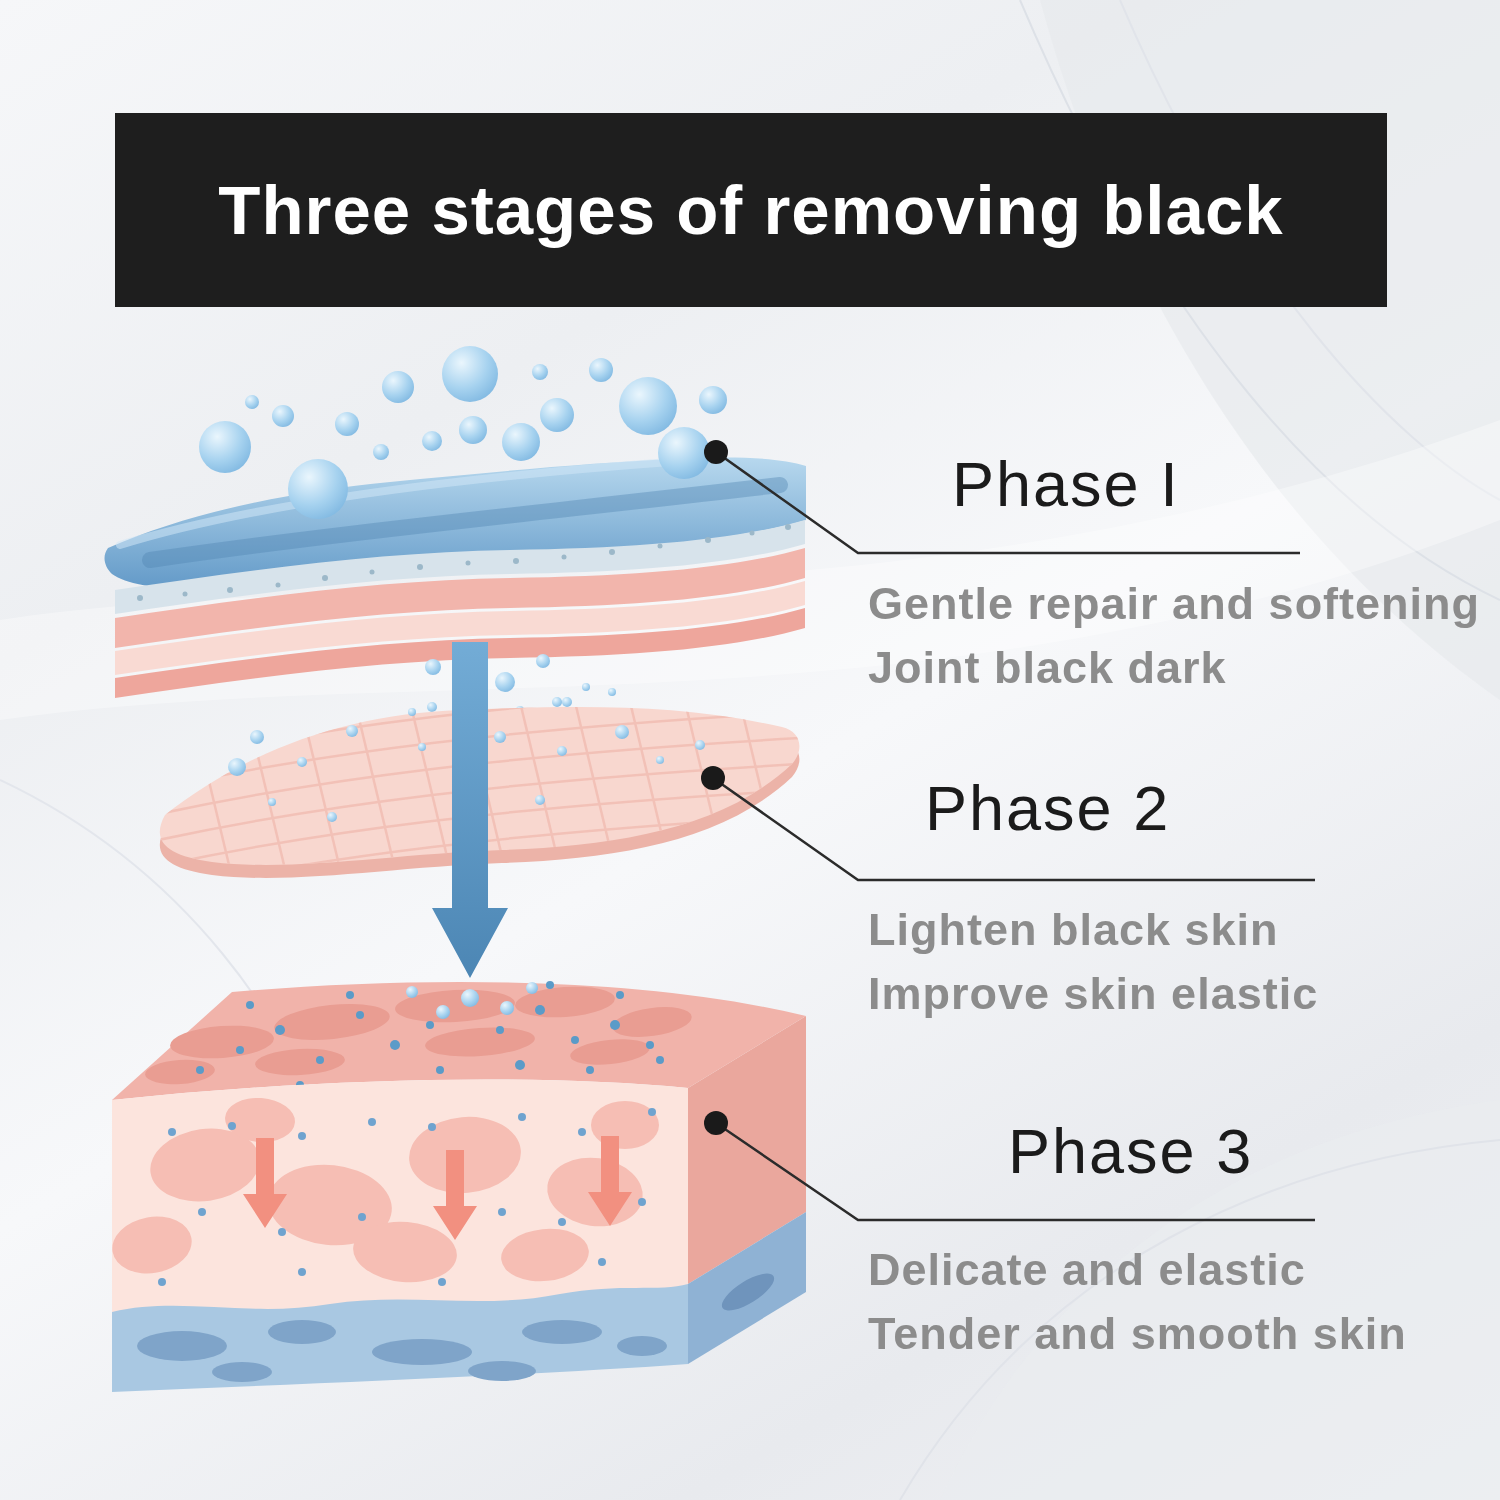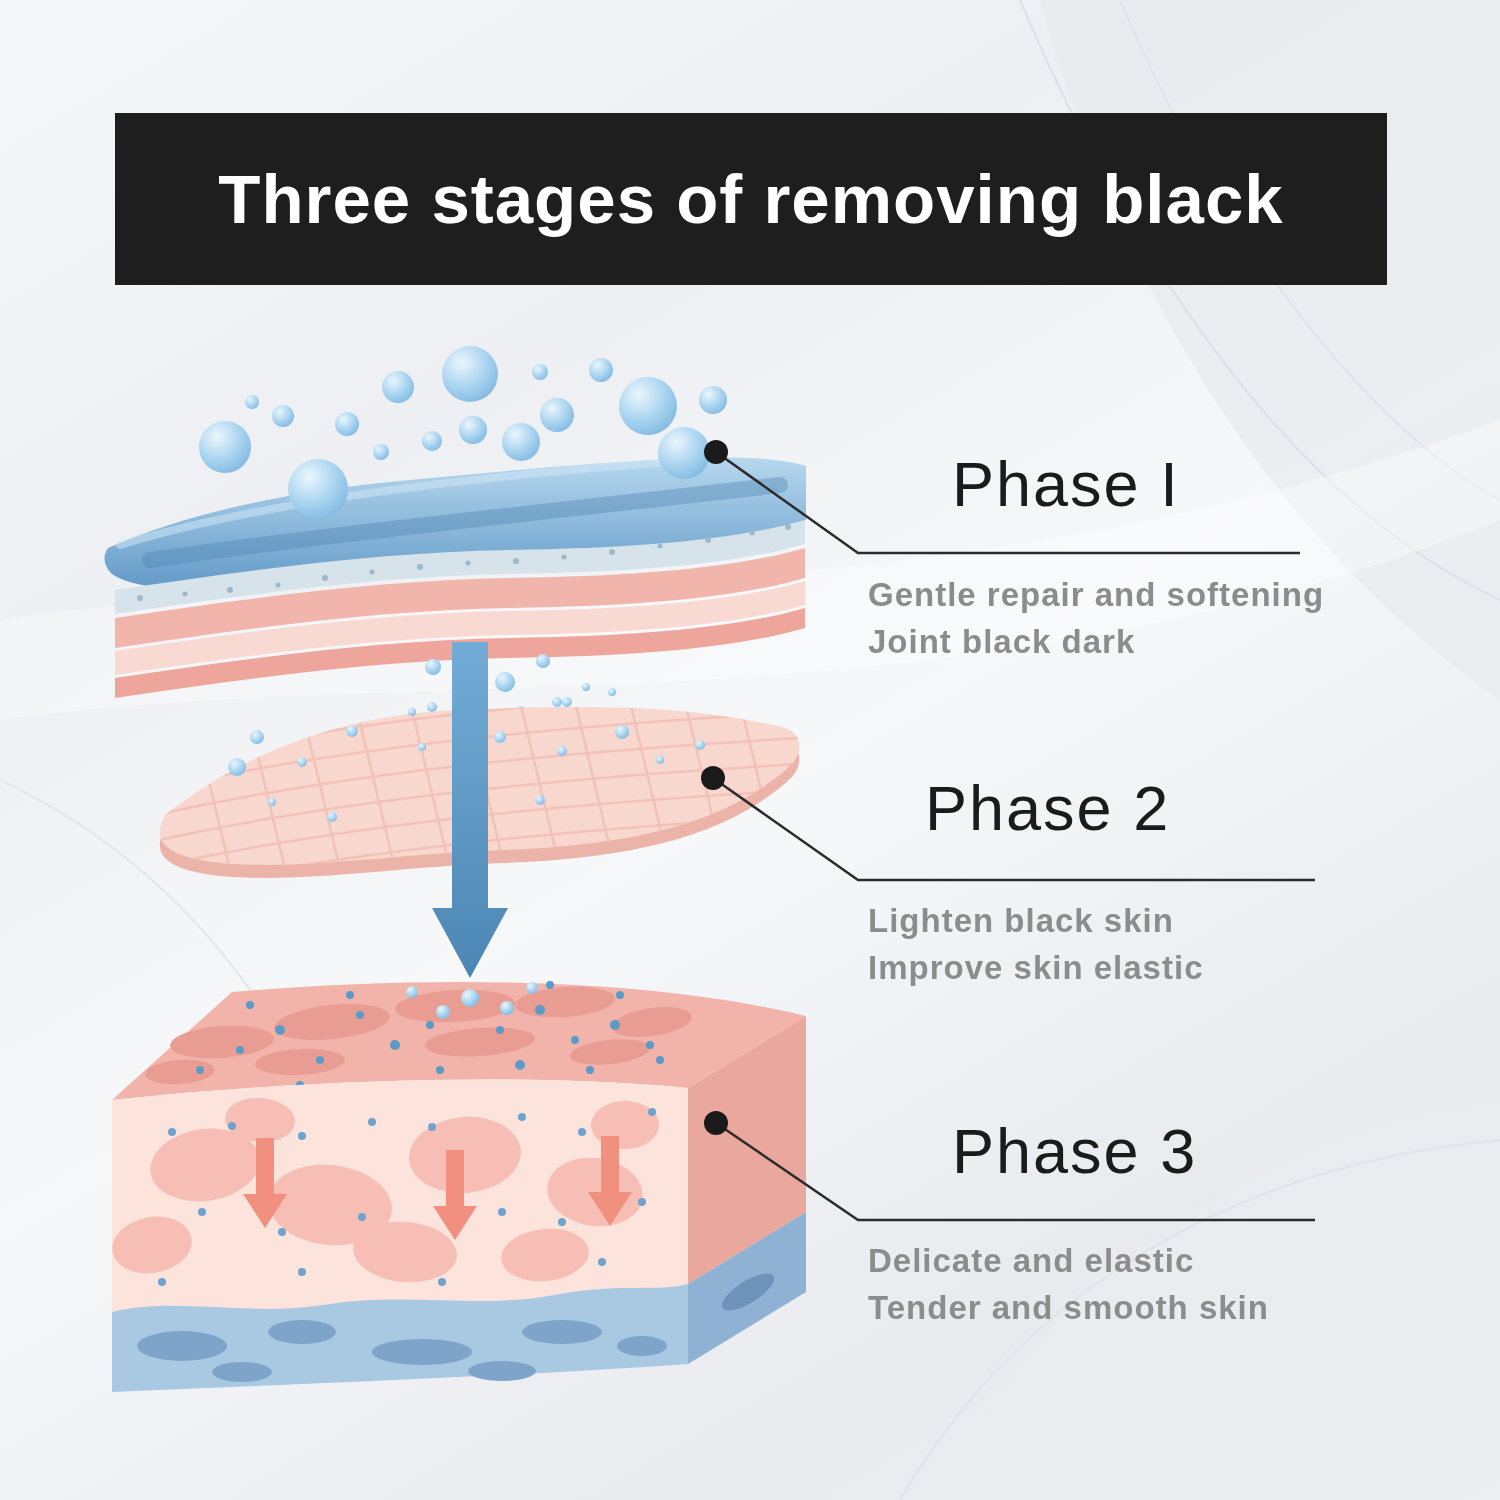--- a/index.html
+++ b/index.html
@@ -4,31 +4,31 @@
 <style>
   *{box-sizing:border-box;margin:0;padding:0}
   html,body{background:#dfe2e6}
   body{font-family:"Liberation Sans",sans-serif}
   .canvas{
     position:relative;width:1500px;height:1500px;overflow:hidden;
     background:linear-gradient(150deg,#f6f7f9 0%,#edeff2 28%,#f7f8fa 52%,#e8eaee 80%,#f0f1f4 100%);
   }
   svg.scene{position:absolute;left:0;top:0;width:1500px;height:1500px}
   .banner{
-    position:absolute;left:115px;top:113px;width:1272px;height:172px;
+    position:absolute;left:115px;top:113px;width:1272px;height:194px;
     background:#1e1e1e;display:flex;align-items:center;justify-content:center;
   }
   .banner h1{color:#ffffff;font-size:69px;font-weight:700;letter-spacing:1px;white-space:nowrap}
   .phase-heading{position:absolute;font-size:63px;font-weight:400;color:#1b1b1b;letter-spacing:2px;white-space:nowrap}
-  .phase-sub{position:absolute;font-size:33px;font-weight:700;color:#8c8c8c;line-height:1.42;letter-spacing:1px;white-space:nowrap}
+  .phase-sub{position:absolute;font-size:45px;font-weight:700;color:#8c8c8c;line-height:1.42;letter-spacing:1px;white-space:nowrap}
   .p1-h{left:952px;top:448px}
   .p1-s{left:868px;top:572px}
   .p2-h{left:925px;top:772px}
   .p2-s{left:868px;top:898px}
-  .p3-h{left:952px;top:1115px}
+  .p3-h{left:1008px;top:1115px}
   .p3-s{left:868px;top:1238px}
 </style>
 </head>
 <body>
 
 <div class="canvas">
 
   <svg class="scene" viewBox="0 0 1500 1500" aria-hidden="true">
     <defs>
       <linearGradient id="gradBlue" x1="0" y1="0" x2="0" y2="1">

